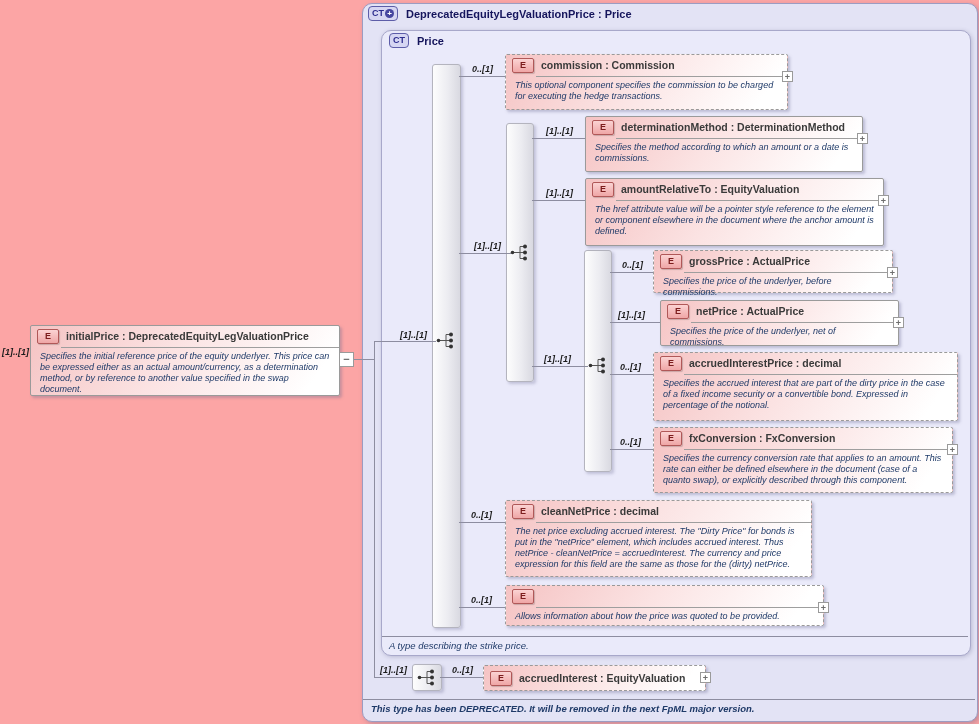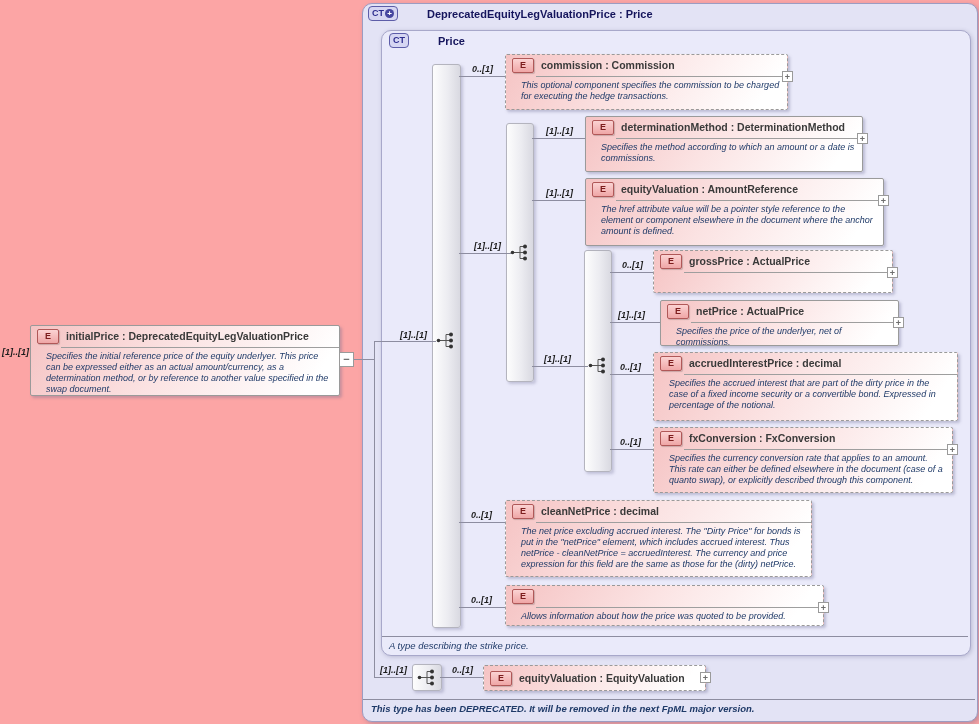--- a/index.html
+++ b/index.html
@@ -9,35 +9,35 @@
   
   .ct-box{position:absolute;border:1px solid #9c9cc2;border-radius:10px;background:#e3e3f5;
           box-shadow:2px 2px 5px rgba(90,90,130,.35);}
   .ct-box.inner{background:#eaeafa;border-color:#a8a8ca;box-shadow:1px 1px 4px rgba(90,90,130,.3);}
   .ct-titlebar{position:absolute;display:flex;align-items:center;gap:8px;}
   .ct-badge{display:inline-flex;align-items:center;gap:1px;padding:0 3px;height:13px;
             background:#d6d6f2;border:1px solid #5d5da8;border-radius:4px;color:#2d2d8e;
             font:bold 9px/13px "Liberation Sans",sans-serif;}
   .ct-plus{display:inline-block;width:9px;height:9px;border-radius:50%;background:#4646a0;
            color:#fff;font:bold 8px/9px "Liberation Sans",sans-serif;text-align:center;}
-  .ct-title{font:bold 11px "Liberation Sans",sans-serif;color:#15155c;white-space:nowrap;margin-left:21px;}
+  .ct-title{font:bold 11px "Liberation Sans",sans-serif;color:#15155c;white-space:nowrap;}
   .foot-text{position:absolute;font:italic 9.5px "Liberation Sans",sans-serif;color:#1f3a68;white-space:nowrap;}
 
   
   .el{position:absolute;border:1px solid #9a9a9a;border-radius:2px;
       background:linear-gradient(125deg,#f5c3c3 0%,#fbe3e3 45%,#ffffff 90%);
       box-shadow:2px 2px 3px rgba(100,100,140,.35);}
   .el.dashed{border-style:dashed;}
   .el-title{display:flex;align-items:center;gap:7px;padding:3px 4px 2px 6px;height:14px;}
   .badge-e{flex:0 0 20px;width:20px;height:13px;background:linear-gradient(#fbd3d3,#efa6a6);
            border:1px solid #b05858;border-radius:2px;color:#7c1d1d;text-align:center;
            font:bold 9px/13px "Liberation Sans",sans-serif;box-shadow:1px 1px 1px rgba(0,0,0,.18);}
   .el-name{font:bold 10.5px "Liberation Sans",sans-serif;color:#3a3a3a;white-space:nowrap;}
   .el-sep{height:1px;background:#9e9e9e;margin:2px 0 0 30px;}
-  .el-desc{padding:3px 7px 2px 15px;font:italic 9px/11px "Liberation Sans",sans-serif;color:#1f3a68;}
+  .el-desc{padding:3px 7px 2px 9px;font:italic 9px/11px "Liberation Sans",sans-serif;color:#1f3a68;}
   .el.titleonly .el-title{height:16px;padding-top:4px;}
 
   
   .bar{position:absolute;width:27px;border:1px solid #b4b4be;border-radius:3px;
        background:linear-gradient(to right,#fdfdfd,#ececf1 55%,#d9d9e1);
        box-shadow:2px 2px 3px rgba(100,100,140,.3);}
   .seq-icon{position:absolute;width:22px;height:19px;}
   .icon-box{position:absolute;width:28px;height:25px;border:1px solid #b4b4be;border-radius:3px;
             background:linear-gradient(to right,#fdfdfd,#ececf1 55%,#d9d9e1);
             box-shadow:2px 2px 3px rgba(100,100,140,.3);display:flex;align-items:center;justify-content:center;}
@@ -158,38 +158,39 @@
     <div class="el-sep"></div>
     <div class="el-desc">Specifies the method according to which an amount or a date is commissions.</div>
   </div>
   <div class="plus" style="left:857px;top:133px;">+</div>
 
   <div class="hline" style="left:532px;top:200px;width:53px;"></div>
   <span class="card" style="left:546px;top:188px;">[1]..[1]</span>
   <div class="el" style="left:585px;top:178px;width:297px;height:66px;">
     <div class="el-title">
         <span class="badge-e">E</span>
-        <span class="el-name">equityValuation : AmountReference</span>
+        <span class="el-name">amountRelativeTo : EquityValuation</span>
       </div>
     <div class="el-sep"></div>
     <div class="el-desc">The href attribute value will be a pointer style reference to the element or component elsewhere in the document where the anchor amount is defined.</div>
   </div>
   <div class="plus" style="left:878px;top:195px;">+</div>
 
   <div class="hline" style="left:532px;top:366px;width:56px;"></div>
   <span class="card" style="left:544px;top:354px;">[1]..[1]</span>
 
   <div class="hline" style="left:610px;top:272px;width:43px;"></div>
   <span class="card" style="left:622px;top:260px;">0..[1]</span>
   <div class="el dashed" style="left:653px;top:250px;width:238px;height:41px;">
     <div class="el-title">
         <span class="badge-e">E</span>
         <span class="el-name">grossPrice : ActualPrice</span>
       </div>
     <div class="el-sep"></div>
+    <div class="el-desc">Specifies the price of the underlyer, before commissions.</div>
   </div>
   <div class="plus" style="left:887px;top:267px;">+</div>
 
   <div class="hline" style="left:610px;top:322px;width:50px;"></div>
   <span class="card" style="left:618px;top:310px;">[1]..[1]</span>
   <div class="el" style="left:660px;top:300px;width:237px;height:44px;">
     <div class="el-title">
         <span class="badge-e">E</span>
         <span class="el-name">netPrice : ActualPrice</span>
       </div>
@@ -256,18 +257,18 @@
       <circle cx="16" cy="3.5" r="2" fill="#333"></circle>
         <circle cx="16" cy="9.5" r="2" fill="#333"></circle>
         <circle cx="16" cy="15.5" r="2" fill="#333"></circle>
     </svg>
   </div>
   <div class="hline" style="left:440px;top:677px;width:43px;"></div>
   <span class="card" style="left:452px;top:665px;">0..[1]</span>
   <div class="el dashed titleonly" style="left:483px;top:665px;width:221px;height:24px;">
     <div class="el-title">
         <span class="badge-e">E</span>
-        <span class="el-name">equityValuation : EquityValuation</span>
+        <span class="el-name">accruedInterest : EquityValuation</span>
       </div>
   </div>
   <div class="plus" style="left:700px;top:672px;">+</div>
 
 </div>
 
 </body></html>

